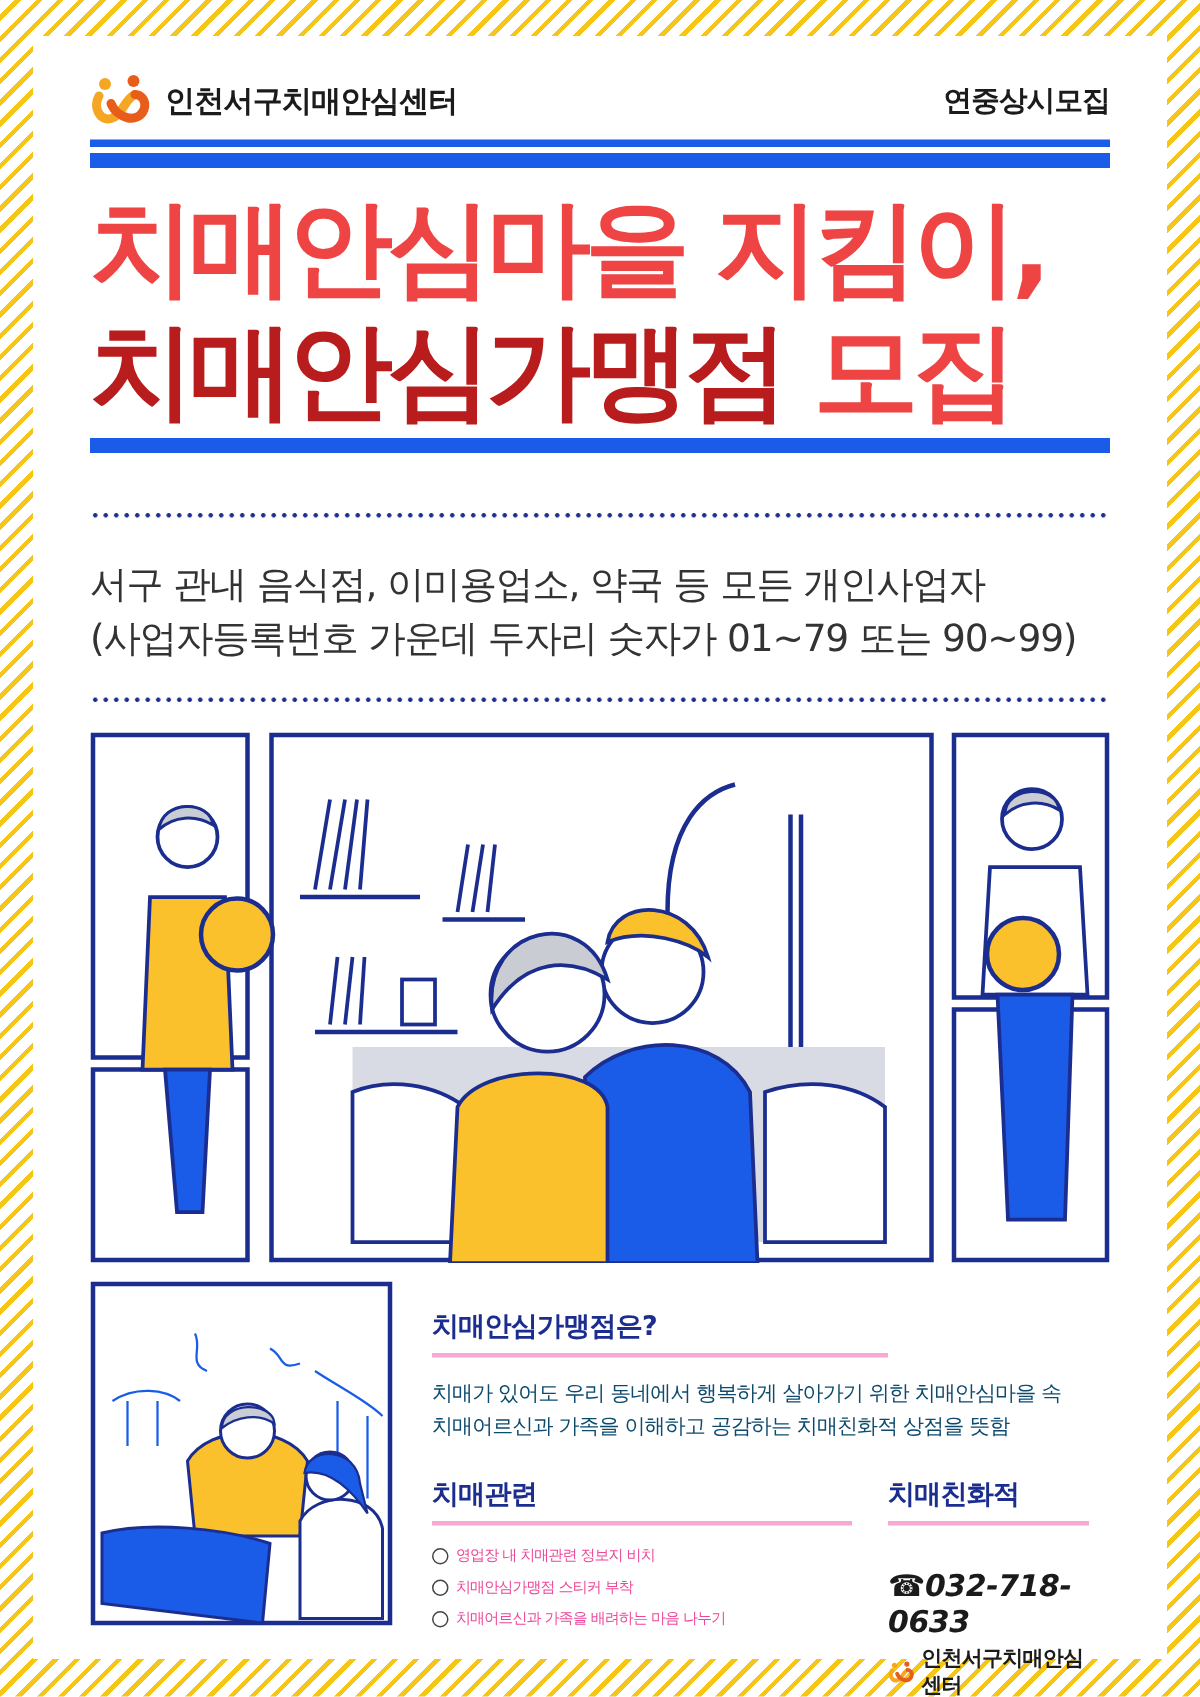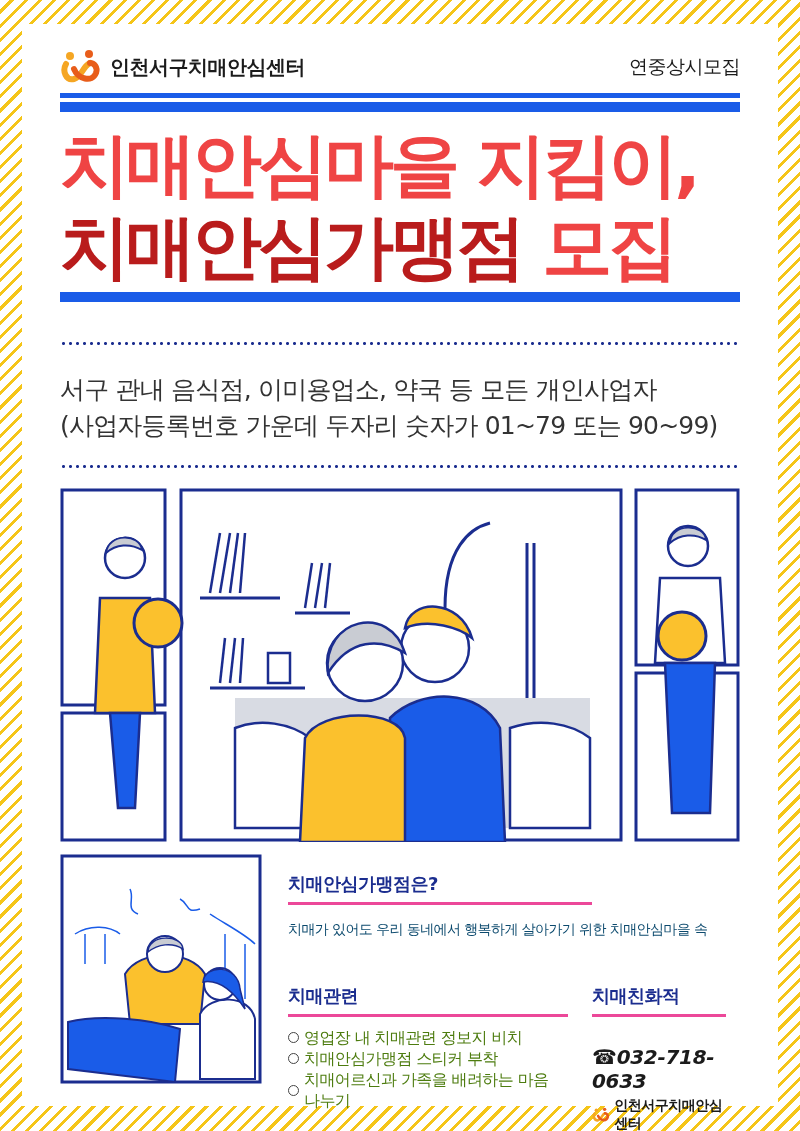--- a/index.html
+++ b/index.html
@@ -10,45 +10,45 @@
     position: relative;
   }
   .page {
     position: absolute; left: 22px; top: 24px; width: 756px; height: 1082px;
     background: #ffffff;
   }
   .header { position: absolute; left: 38px; top: 20px; right: 38px; height: 46px; display: flex; align-items: center; justify-content: space-between; }
   .brand { display: flex; align-items: center; gap: 8px; }
   .brand-logo { width: 42px; height: 36px; position: relative; }
   .brand-name { font-size: 20px; color: #1b1b1b; font-weight: bold; letter-spacing: -0.5px; }
-  .recruit-tag { font-size: 19px; color: #1b1b1b; font-weight: normal; letter-spacing: -0.5px; }
+  .recruit-tag { font-size: 19px; color: #1b1b1b; font-weight: bold; letter-spacing: -0.5px; }
 
   .rule-thin { position: absolute; left: 38px; right: 38px; height: 5px; background: #1a5ce8; }
   .rule-thick { position: absolute; left: 38px; right: 38px; height: 10px; background: #1a5ce8; }
 
   .title { position: absolute; left: 38px; right: 38px; top: 100px; }
   .title-line { font-size: 70px; font-weight: bold; line-height: 82px; letter-spacing: -4px; white-space: nowrap; font-family: "DejaVu Sans", sans-serif; }
   .blue { color: #ef4444; }
   .yellow { color: #b91c1c; }
 
   .dotline { position: absolute; left: 38px; right: 38px; height: 3px;
     background-image: radial-gradient(circle, #1b2d8f 1.3px, transparent 1.6px);
     background-size: 7px 3px; background-repeat: repeat-x; }
 
   .target { position: absolute; left: 38px; top: 348px; right: 38px; }
   .target-line { font-size: 25px; color: #333; line-height: 36px; letter-spacing: -0.8px; }
 
   .illus { position: absolute; left: 38px; top: 464px; width: 680px; height: 354px; }
   .illus2 { position: absolute; left: 38px; top: 830px; width: 202px; height: 230px; }
 
   .section { position: absolute; }
-  .sec-title { font-size: 18px; font-weight: bold; color: #1b2d8f; letter-spacing: -0.5px; padding-bottom: 6px; border-bottom: 3px solid #ec4899; }
+  .sec-title { font-size: 18px; font-weight: bold; color: #1b2d8f; letter-spacing: -0.5px; padding-bottom: 6px; border-bottom: 3px solid #f9a8d4; }
   .sec-body { font-size: 14px; color: #0c4a6e; line-height: 22px; letter-spacing: -0.6px; margin-top: 8px; }
   .bullet-list { list-style: none; margin-top: 10px; }
-  .bullet-list li { font-size: 16px; color: #4d7c0f; line-height: 21px; letter-spacing: -0.6px; display: flex; align-items: center; gap: 5px; }
+  .bullet-list li { font-size: 10px; color: #ec4899; line-height: 21px; letter-spacing: -0.6px; display: flex; align-items: center; gap: 5px; }
   .circle-bullet { width: 11px; height: 11px; border: 1.5px solid #444; border-radius: 50%; display: inline-block; flex: none; }
   .phone { font-size: 20px; color: #1b1b1b; font-weight: bold; margin-top: 28px; letter-spacing: -0.3px; font-style: italic; }
   .footer-brand { display: flex; align-items: center; gap: 4px; margin-top: 4px; }
   .footer-brand span.txt { font-size: 14px; font-weight: bold; color: #1b1b1b; letter-spacing: -0.5px; }
 </style>
 </head>
 <body>
 
 <div class="page">
 
@@ -155,20 +155,21 @@
     <circle cx="160" cy="130" r="16" fill="#ffffff" stroke="#1b2d8f" stroke-width="2"></circle>
     <path d="M143 128 C 145 110, 178 110, 180 135 L 185 155 C 175 140, 160 125, 143 128 Z" fill="#1a5ce8" stroke="#1b2d8f" stroke-width="1.5"></path>
     <path d="M8 168 C 40 160, 90 165, 120 175 L 115 228 L 8 215 Z" fill="#1a5ce8" stroke="#1b2d8f" stroke-width="2"></path>
   </svg>
 
   <div class="section" style="left:266px; top:848px; width:304px;">
     <div class="sec-title">치매안심가맹점은?</div>
   </div>
   <div class="section" style="left:266px; top:886px; width:460px;">
     <div class="sec-body">치매가 있어도 우리 동네에서 행복하게 살아가기 위한 치매안심마을 속</div>
+    <div class="sec-body" style="margin-top:0">치매어르신과 가족을 이해하고 공감하는 치매친화적 상점을 뜻함</div>
   </div>
 
   <div class="section" style="left:266px; top:960px; width:280px;">
     <div class="sec-title">치매관련</div>
     <ul class="bullet-list">
       <li>
           <span class="circle-bullet"></span>
           <span>영업장 내 치매관련 정보지 비치</span>
         </li>
       <li>

